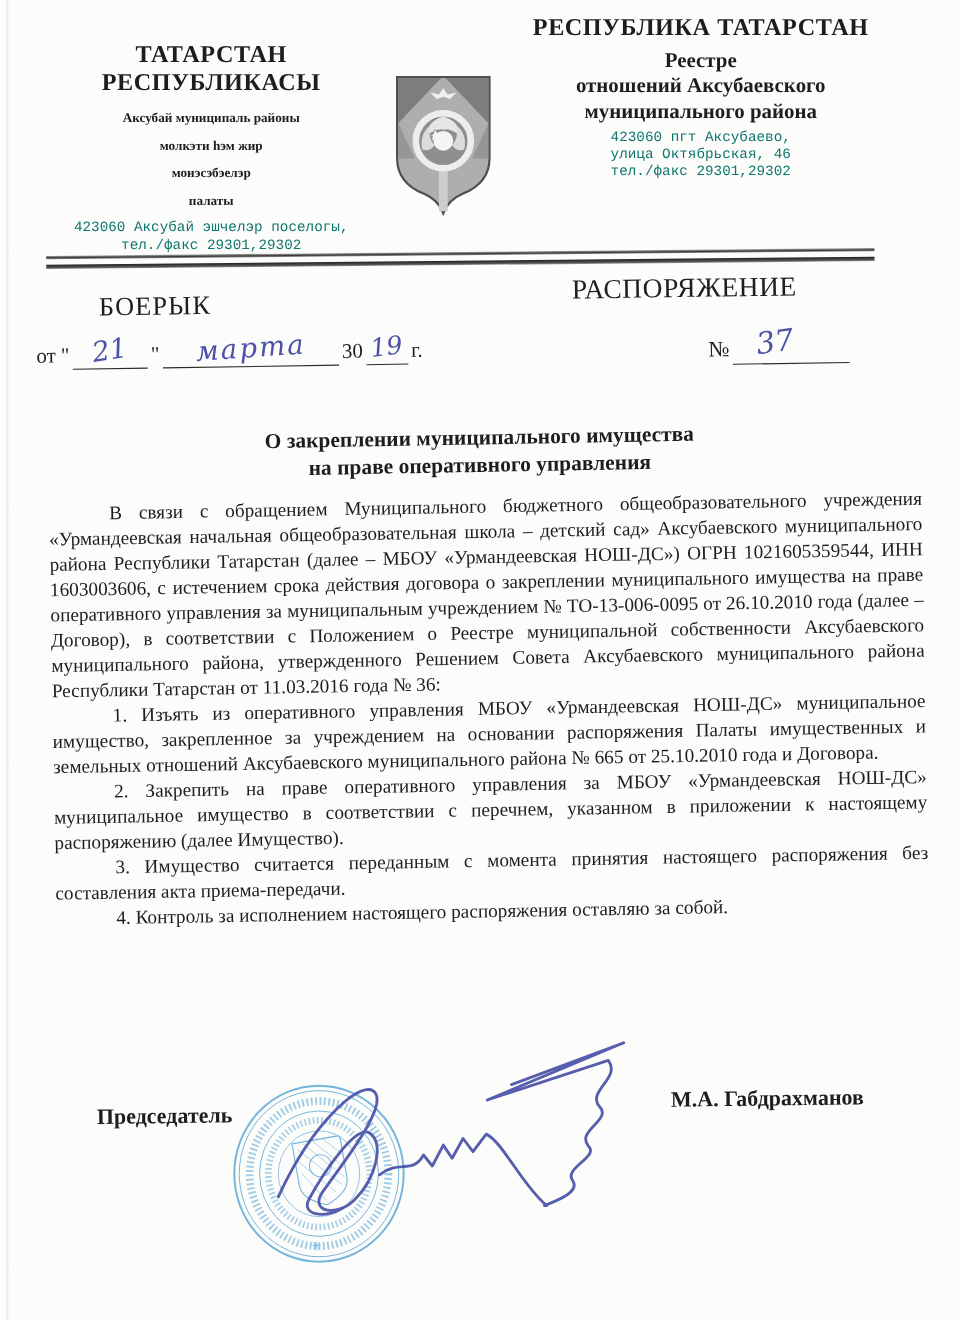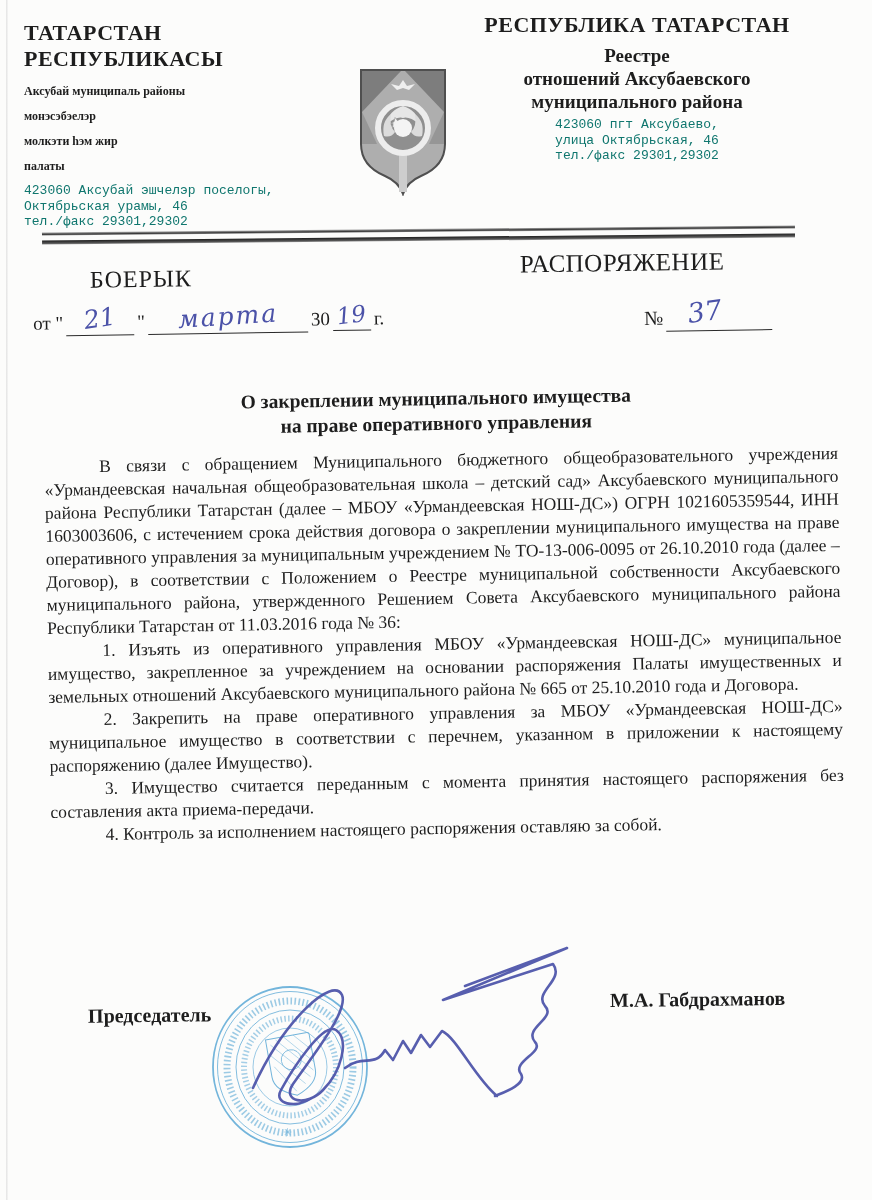--- a/index.html
+++ b/index.html
@@ -8,21 +8,21 @@
     background:#fcfcfb; overflow:hidden;
     font-family:"Liberation Serif", serif; color:#1d1d1d;
   }
   .page::before {
     content:""; position:absolute; left:6px; top:0; width:2px; height:100%;
     background:linear-gradient(to right,#d8d8d8,#f2f2f2); opacity:.7;
   }
 
   
   .hdr-left {
-    position:absolute; left:24px; top:20px; width:336px; 
+    position:absolute; left:24px; top:36px; width:336px; text-align:center;
   }
   .hdr-left .h1 { font-size:22px; font-weight:bold; letter-spacing:.5px; margin-bottom:7px; }
   .hdr-left .h2 { font-size:12px; font-weight:bold; line-height:25px; }
   .hdr-right {
     position:absolute; left:446px; top:12px; width:382px; text-align:center;
   }
   .hdr-right .h1 { font-size:22px; font-weight:bold; letter-spacing:.5px; margin-bottom:6px; }
   .hdr-right .h2 { font-size:19px; font-weight:bold; line-height:23px; }
   .addr {
     font-family:"Liberation Mono", monospace; font-size:13px; line-height:15.5px;
@@ -76,26 +76,25 @@
   .signature { position:absolute; left:215px; top:938px; width:360px; height:185px; }
 </style>
 </head>
 <body>
 
 <div class="page">
 
   <div class="hdr-left">
     <div class="h1">ТАТАРСТАН РЕСПУБЛИКАСЫ</div>
     <div class="h2">Аксубай муниципаль районы</div>
+    <div class="h2">молкэти hэм жир</div>
     <div class="h2">монэсэбэелэр</div>
-    <div class="h2">молкэти hэм жир</div>
     <div class="h2">палаты</div>
     <div class="addr">
       <div>423060 Аксубай эшчелэр поселогы,</div>
-      <div>Октябрьская урамы, 46</div>
       <div>тел./факс 29301,29302</div>
     </div>
   </div>
 
   <svg class="emblem" viewBox="0 0 92 130">
     <path d="M4,4 H88 V78 Q88,100 64,110 Q50,116 46,128 Q42,116 28,110 Q4,100 4,78 Z" fill="#aeaeae" stroke="#4f4f4f" stroke-width="2"></path>
     <path d="M5,5 L44,5 L5,46 Z" fill="#7d7d7d"></path>
     <path d="M48,5 L87,5 L87,46 Z" fill="#7d7d7d"></path>
     <path d="M5,46 L20,78 L5,78 Z" fill="#969696"></path>
     <path d="M87,46 L72,78 L87,78 Z" fill="#969696"></path>

